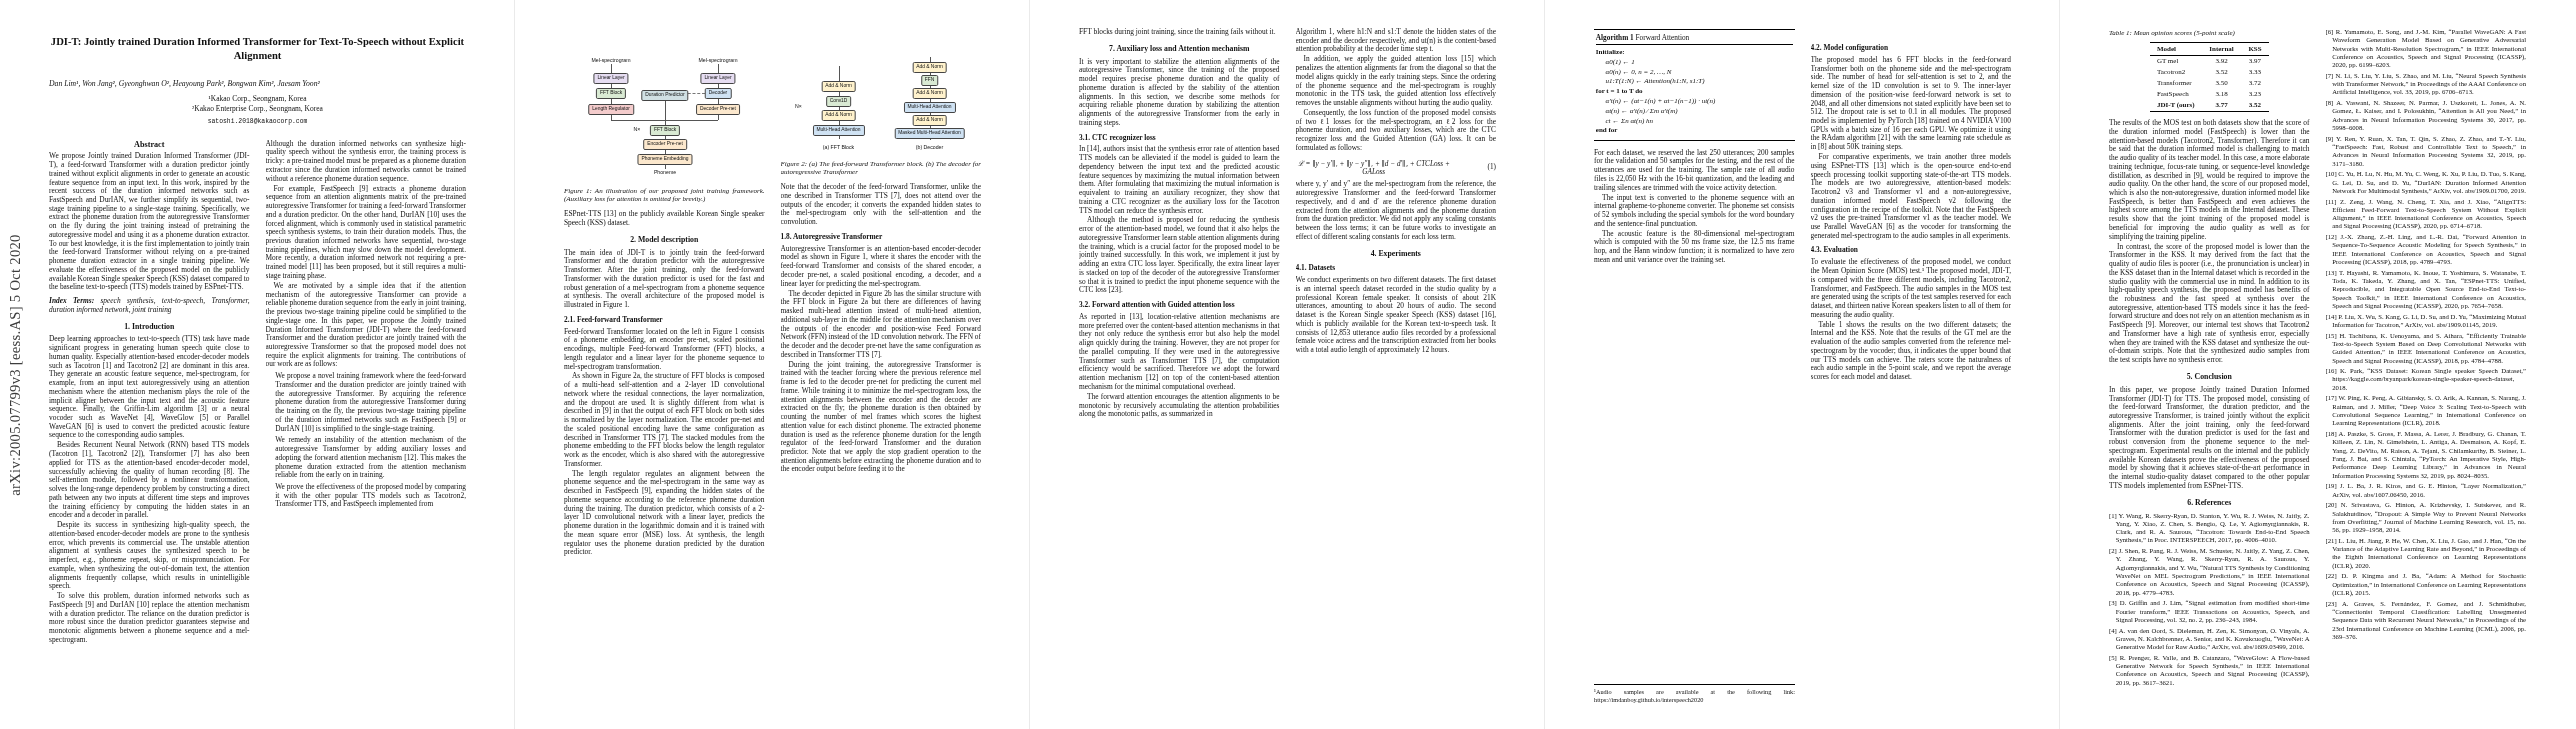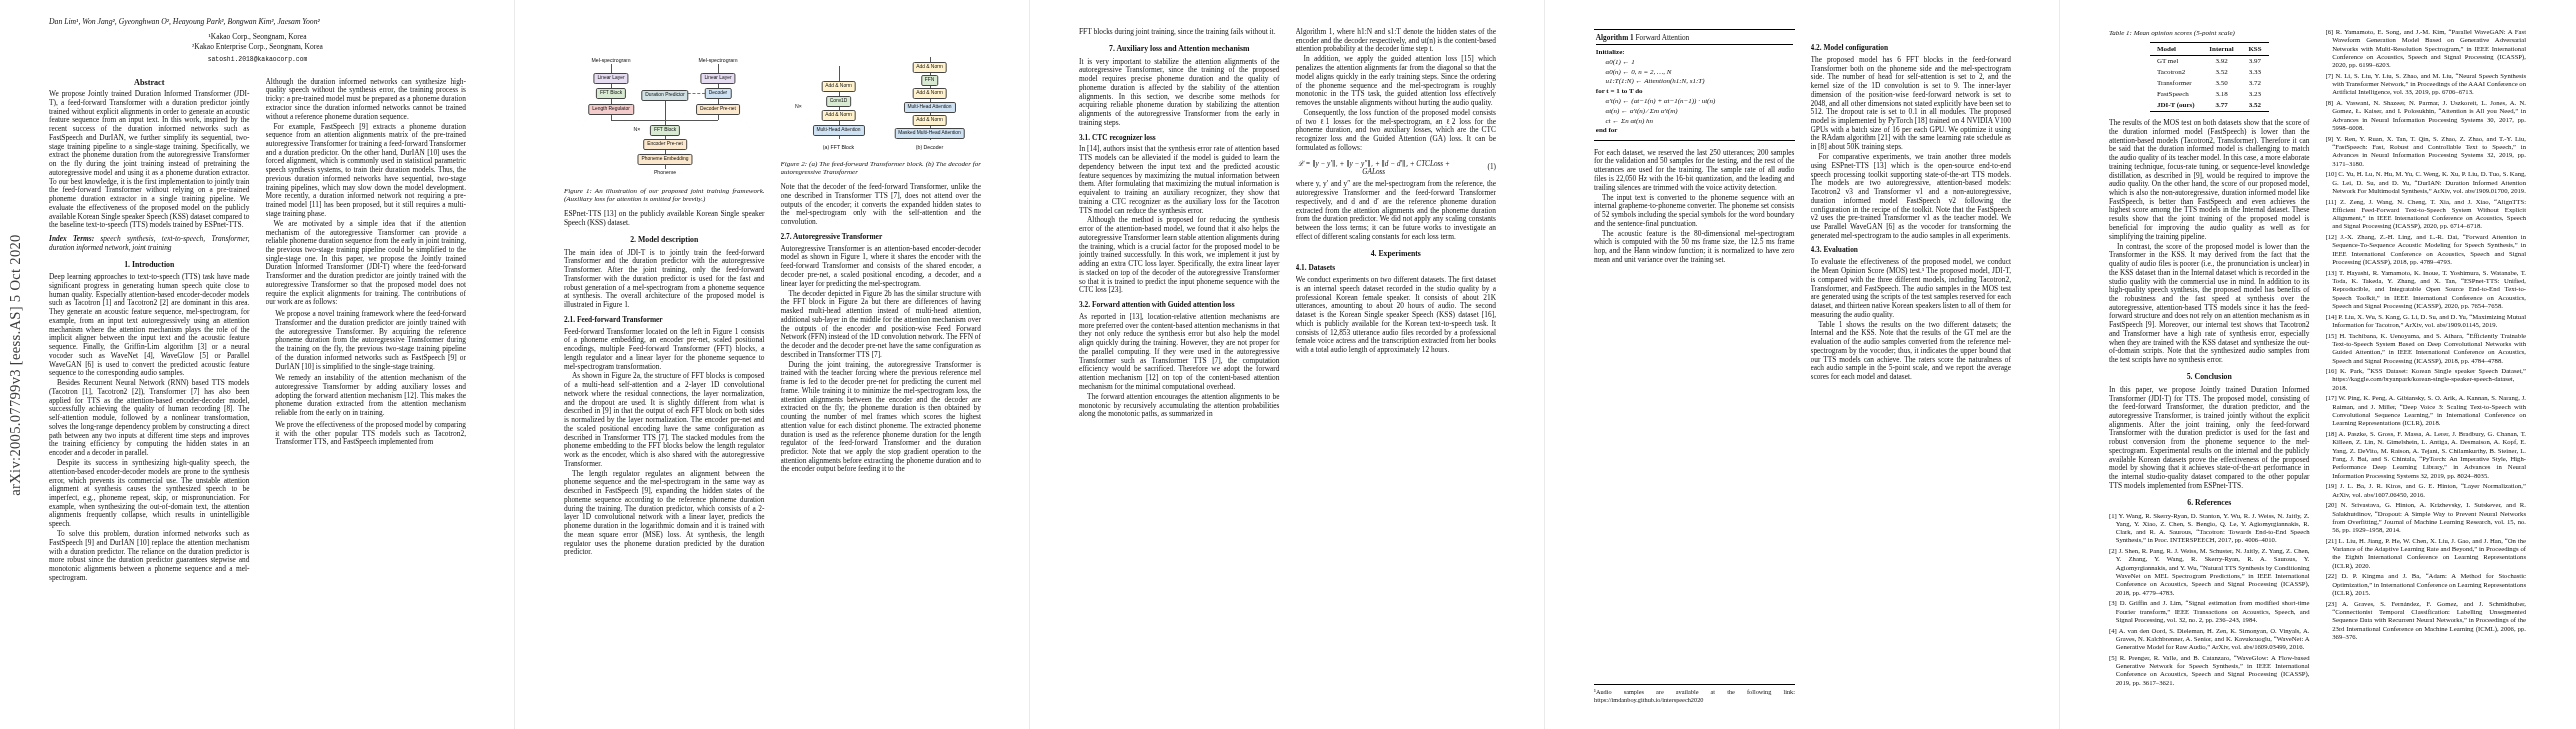--- a/index.html
+++ b/index.html
@@ -75,20 +75,21 @@
             border-top:0.5px solid #000;padding-top:2.4px;text-align:justify;}
 </style>
 </head>
 <body>
 
 <div class="canvas">
 
   <section class="page">
     <div class="stamp">arXiv:2005.07799v3  [eess.AS]  5 Oct 2020</div>
     <header>
+      <div class="title">JDI-T: Jointly trained Duration Informed Transformer for Text-To-Speech without Explicit Alignment</div>
       <div class="authors">Dan Lim¹, Won Jang², Gyeonghwan O², Heayoung Park², Bongwan Kim², Jaesam Yoon²</div>
       <div class="affils">
         <div>¹Kakao Corp., Seongnam, Korea</div>
         <div>²Kakao Enterprise Corp., Seongnam, Korea</div>
       </div>
       <div class="email">satoshi.2018@kakaocorp.com</div>
     </header>
     <div class="cols p1">
       <div class="col">
         <div class="abs-head">Abstract</div>
@@ -164,21 +165,21 @@
             <div class="nb c-norm" style="left:149px;top:85px;">Add &amp; Norm</div>
             <div class="nb c-att" style="left:149px;top:72px;">Multi-Head Attention</div>
             <div class="nb c-norm" style="left:149px;top:58px;">Add &amp; Norm</div>
             <div class="nb c-conv" style="left:149px;top:45px;">FFN</div>
             <div class="nb c-norm" style="left:149px;top:32px;">Add &amp; Norm</div>
             <div class="ft" style="left:149px;top:114px;">(b) Decoder</div>
           </div>
           <div class="figcap">Figure 2: (a) The feed-forward Transformer block. (b) The decoder for autoregressive Transformer</div>
         </div>
         <p class="p noind">Note that the decoder of the feed-forward Transformer, unlike the one described in Transformer TTS [7], does not attend over the outputs of the encoder; it converts the expanded hidden states to the mel-spectrogram only with the self-attention and the convolution.</p>
-        <div class="subsec">2.7. Autoregressive Transformer</div>
+        <div class="subsec">1.8. Autoregressive Transformer</div>
         <p class="p noind">Autoregressive Transformer is an attention-based encoder-decoder model as shown in Figure 1, where it shares the encoder with the feed-forward Transformer and consists of the shared encoder, a decoder pre-net, a scaled positional encoding, a decoder, and a linear layer for predicting the mel-spectrogram.</p>
         <p class="p sp">The decoder depicted in Figure 2b has the similar structure with the FFT block in Figure 2a but there are differences of having masked multi-head attention instead of multi-head attention, additional sub-layer in the middle for the attention mechanism over the outputs of the encoder and position-wise Feed Forward Network (FFN) instead of the 1D convolution network. The FFN of the decoder and the decoder pre-net have the same configuration as described in Transformer TTS [7].</p>
         <p class="p sp">During the joint training, the autoregressive Transformer is trained with the teacher forcing where the previous reference mel frame is fed to the decoder pre-net for predicting the current mel frame. While training it to minimize the mel-spectrogram loss, the attention alignments between the encoder and the decoder are extracted on the fly; the phoneme duration is then obtained by counting the number of mel frames which scores the highest attention value for each distinct phoneme. The extracted phoneme duration is used as the reference phoneme duration for the length regulator of the feed-forward Transformer and the duration predictor. Note that we apply the stop gradient operation to the attention alignments before extracting the phoneme duration and to the encoder output before feeding it to the</p>
       </div>
     </div>
   </section>
 
   <section class="page">
     <div class="cols">
       <div class="col">

